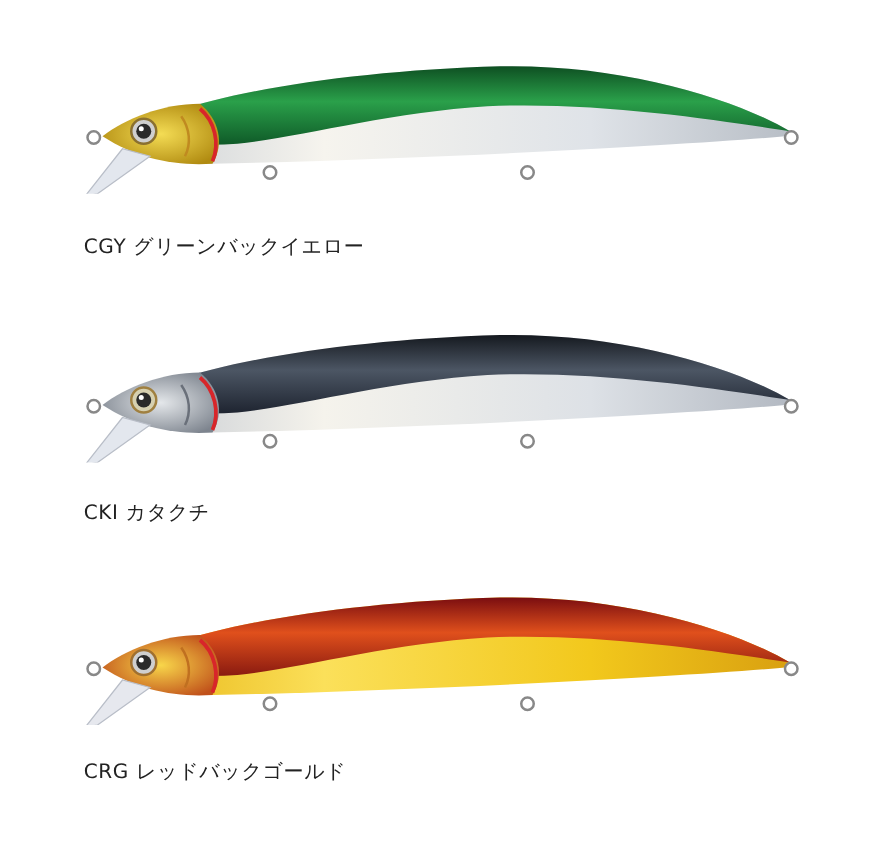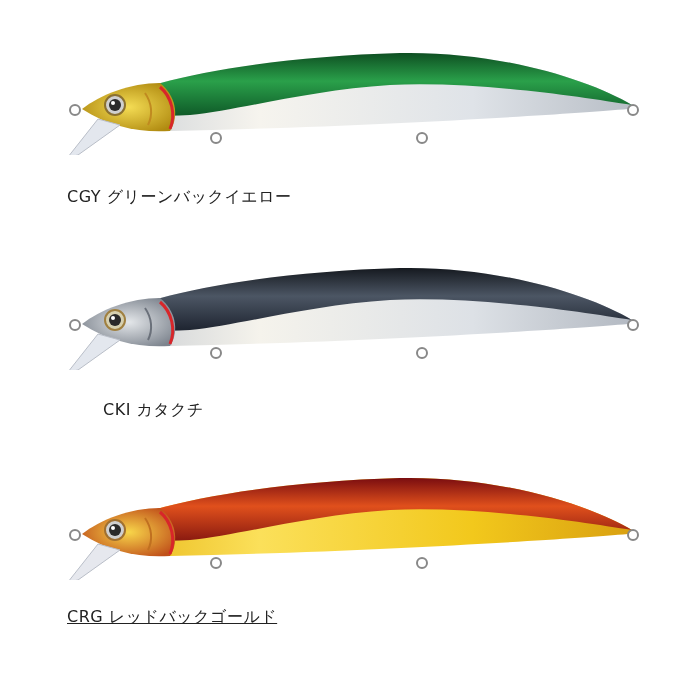--- a/index.html
+++ b/index.html
@@ -92,21 +92,21 @@
       <circle cx="55" cy="70" r="10" fill="#d6d0b0" stroke="#a08040" stroke-width="2"></circle>
       <circle cx="55" cy="70" r="6" fill="#2a2a2a"></circle>
       <circle cx="53" cy="68" r="2" fill="#ffffff"></circle>
       <path d="M38,84 L8,122 L18,120 L60,90 Z" fill="#e3e7ee" stroke="#b9bec8" stroke-width="1"></path>
       <circle cx="15" cy="75" r="5" fill="none" stroke="#888" stroke-width="2"></circle>
       <circle cx="573" cy="75" r="5" fill="none" stroke="#888" stroke-width="2"></circle>
       <circle cx="156" cy="103" r="5" fill="none" stroke="#888" stroke-width="2"></circle>
       <circle cx="362" cy="103" r="5" fill="none" stroke="#888" stroke-width="2"></circle>
     </svg>
   </div>
-  <div class="label" style="top:150px;margin-left:36px;">CKI カタクチ</div>
+  <div class="label" style="top:150px;">CKI カタクチ</div>
 </div>
 
 <div class="variant" style="top:460px;">
   <div class="lure">
     <svg viewBox="0 0 590 120" xmlns="http://www.w3.org/2000/svg">
       <defs>
         <linearGradient id="g3back" x1="0" y1="0" x2="0" y2="1">
           <stop offset="0" stop-color="#7a0d10"></stop>
           <stop offset="0.45" stop-color="#e0501c"></stop>
           <stop offset="1" stop-color="#8a1a10"></stop>
@@ -130,14 +130,14 @@
       <circle cx="55" cy="70" r="10" fill="#cfcfcf" stroke="#a07030" stroke-width="2"></circle>
       <circle cx="55" cy="70" r="6" fill="#2a2a2a"></circle>
       <circle cx="53" cy="68" r="2" fill="#ffffff"></circle>
       <path d="M38,84 L8,122 L18,120 L60,90 Z" fill="#e6e8ee" stroke="#b9bec8" stroke-width="1"></path>
       <circle cx="15" cy="75" r="5" fill="none" stroke="#888" stroke-width="2"></circle>
       <circle cx="573" cy="75" r="5" fill="none" stroke="#888" stroke-width="2"></circle>
       <circle cx="156" cy="103" r="5" fill="none" stroke="#888" stroke-width="2"></circle>
       <circle cx="362" cy="103" r="5" fill="none" stroke="#888" stroke-width="2"></circle>
     </svg>
   </div>
-  <div class="label" style="top:147px;text-decoration:underline;">CRG レッドバックゴールド</div>
+  <div class="label" style="top:147px;">CRG レッドバックゴールド</div>
 </div>
 
 </body></html>

